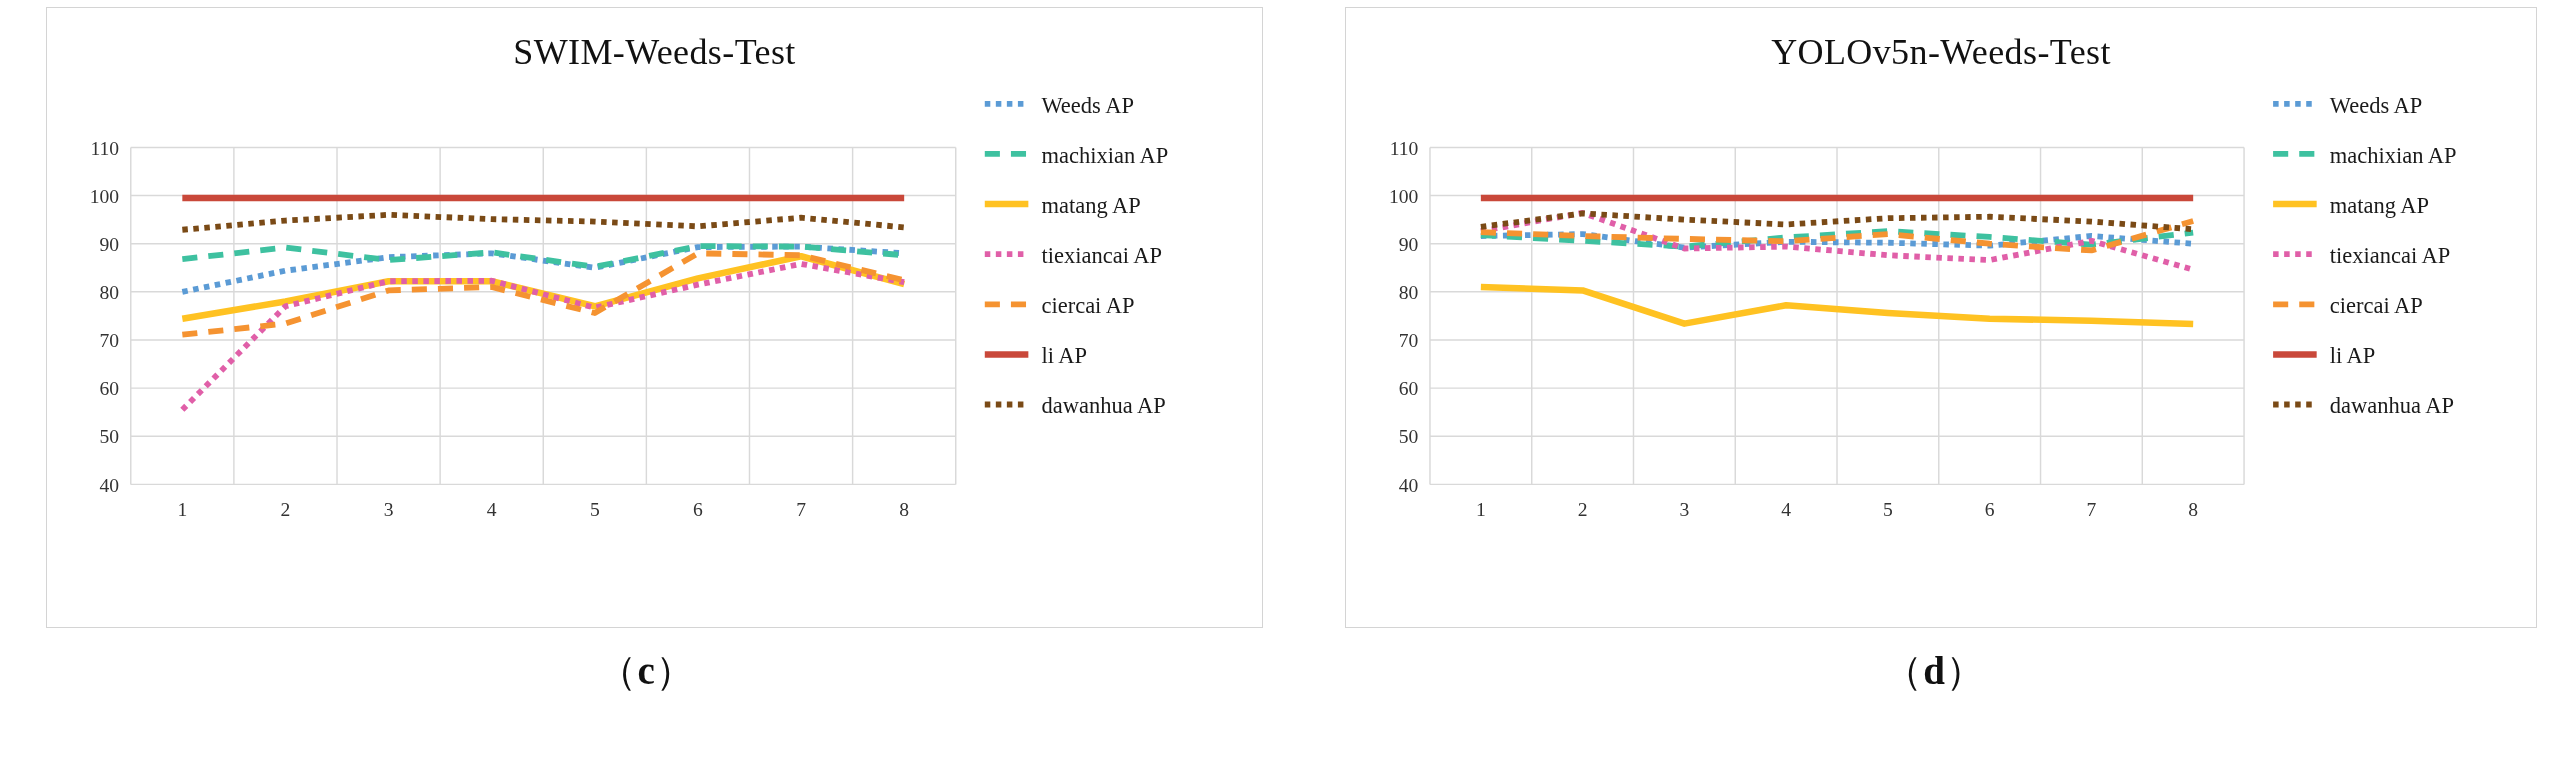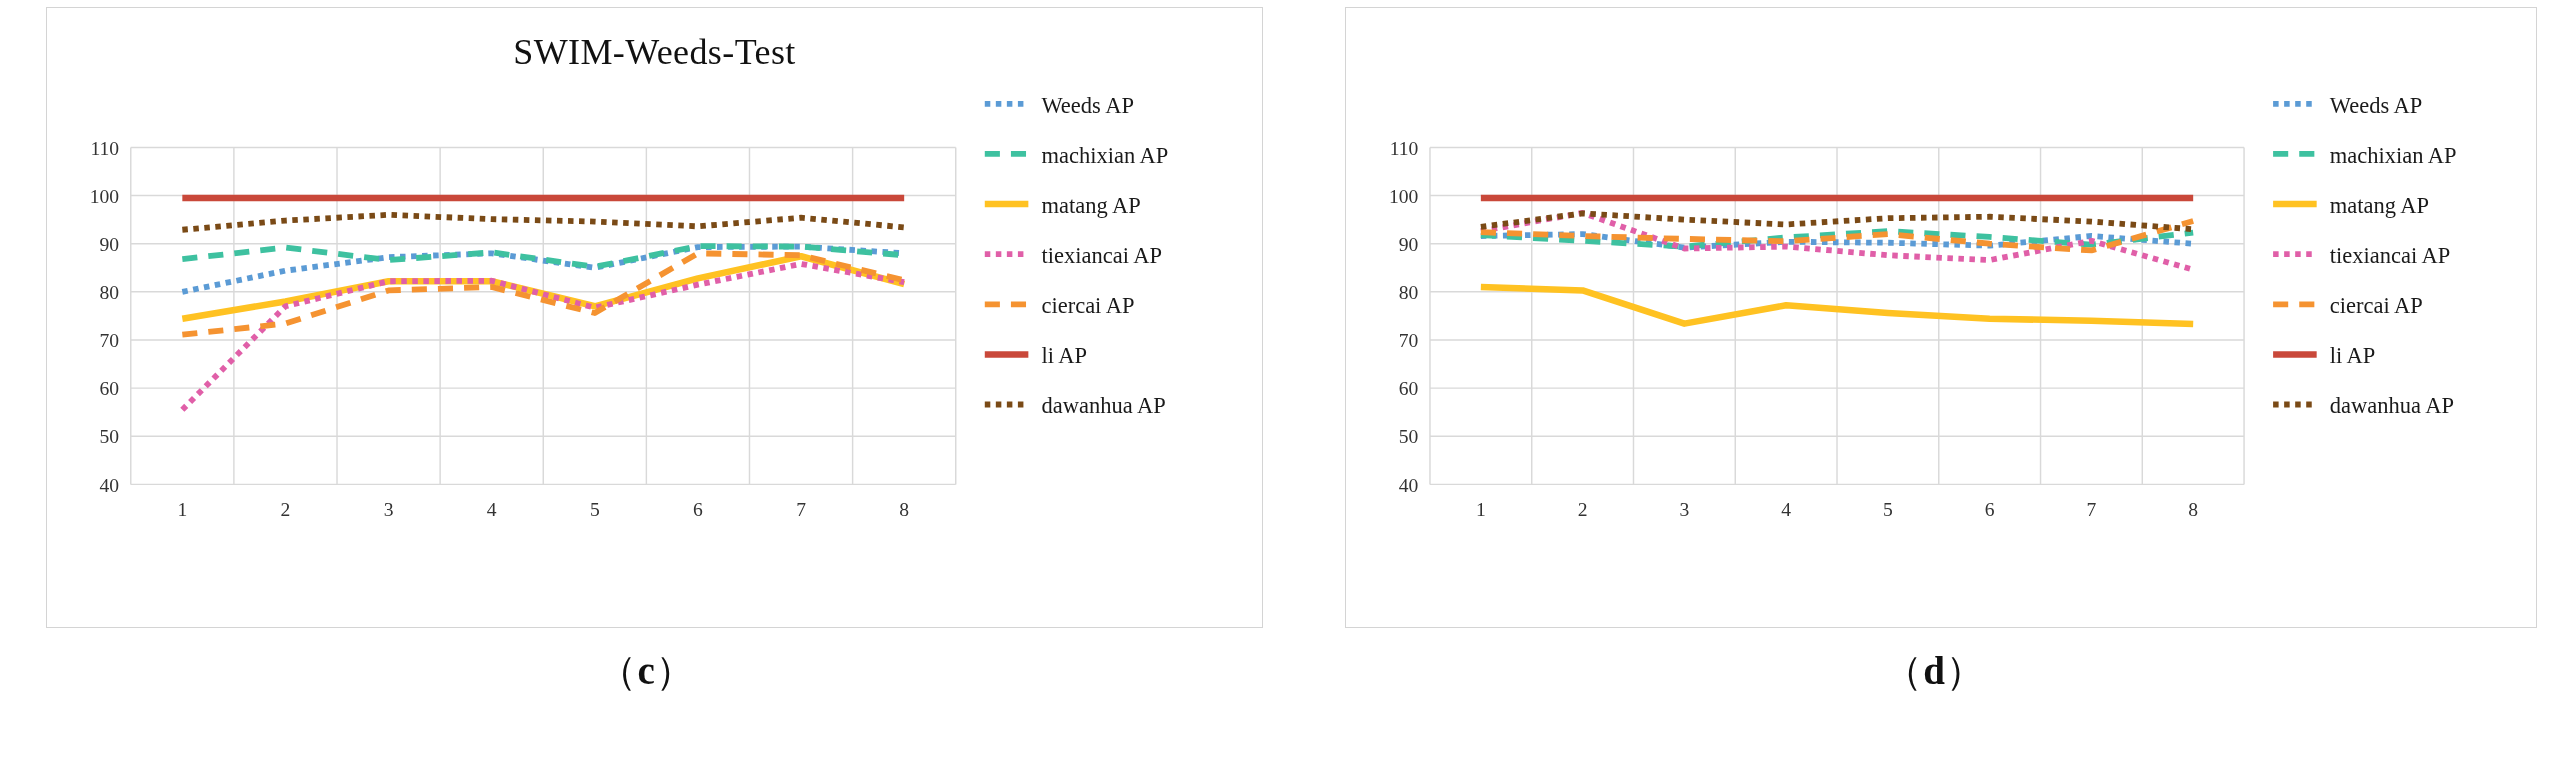--- a/index.html
+++ b/index.html
@@ -124,20 +124,21 @@
           <text x="1369" y="558" class="legend-label">dawanhua AP</text>
         </svg>
     </div>
     <div class="caption">
       <span class="paren">（</span><span>c</span><span class="paren">）</span>
     </div>
   </div>
 
   <div class="panel panel-right">
     <div class="chart-frame frame-right">
+      <div class="chart-title">YOLOv5n-Weeds-Test</div>
       <svg class="plot-svg" id="svg-d" width="1189" height="618" viewBox="0 0 1636 851">
           <line x1="115" y1="656" x2="1236" y2="656" stroke="#D9D9D9" stroke-width="2"></line>
           <text x="99" y="666" text-anchor="end" class="tick-label" fill="#333333">40</text>
           <line x1="115" y1="589.7142857142858" x2="1236" y2="589.7142857142858" stroke="#D9D9D9" stroke-width="2"></line>
           <text x="99" y="599.7142857142858" text-anchor="end" class="tick-label" fill="#333333">50</text>
           <line x1="115" y1="523.4285714285714" x2="1236" y2="523.4285714285714" stroke="#D9D9D9" stroke-width="2"></line>
           <text x="99" y="533.4285714285714" text-anchor="end" class="tick-label" fill="#333333">60</text>
           <line x1="115" y1="457.1428571428571" x2="1236" y2="457.1428571428571" stroke="#D9D9D9" stroke-width="2"></line>
           <text x="99" y="467.1428571428571" text-anchor="end" class="tick-label" fill="#333333">70</text>
           <line x1="115" y1="390.8571428571429" x2="1236" y2="390.8571428571429" stroke="#D9D9D9" stroke-width="2"></line>

